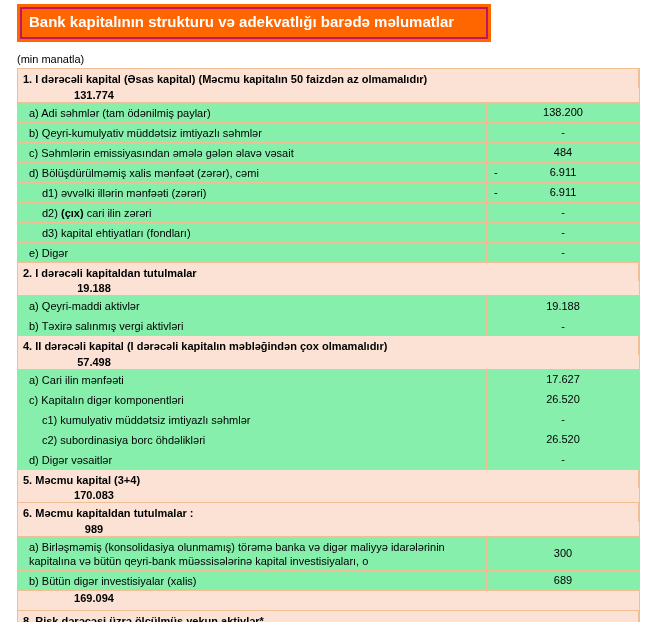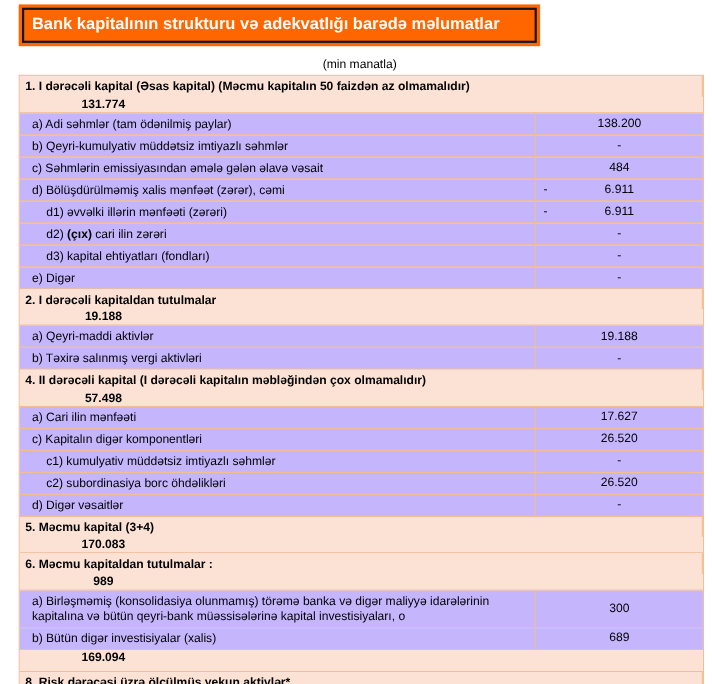--- a/index.html
+++ b/index.html
@@ -13,52 +13,52 @@
   .page { padding: 4px 7px 2px 17px; }
 
   
   .header-bar {
     width: 474px;
     background: #FF6600;
     padding: 3px;
     box-sizing: border-box;
   }
   .header-inner {
-    border: 2px solid #0f172a;
+    border: 2px solid #be185d;
     padding: 3px 7px 5px 7px;
   }
   .page-title {
     color: #ffffff;
     font-weight: bold;
     font-size: 15px;
     line-height: 1.35;
   }
 
   .unit-note {
     width: 623px;
     box-sizing: border-box;
-    text-align: center;
+    text-align: left;
     font-size: 11px;
     margin: 11px 0 3px 0;
     padding-right: 3px;
   }
 
   
   .capital-table {
     width: 623px;
     box-sizing: border-box;
     border: 1px solid #F2BE93;
     border-bottom: none;
   }
   .row {
     display: flex;
     align-items: stretch;
     border-bottom: 1px solid #F2BE93;
     min-height: 19px;
-    background: #c4b5fd;
+    background: #86efac;
   }
   .row.shaded {
     background: #FBE2D5;
     font-weight: bold;
     flex-direction: column;
   }
   .cell-label {
     flex: 1;
     font-size: 11px;
     line-height: 1.32;

